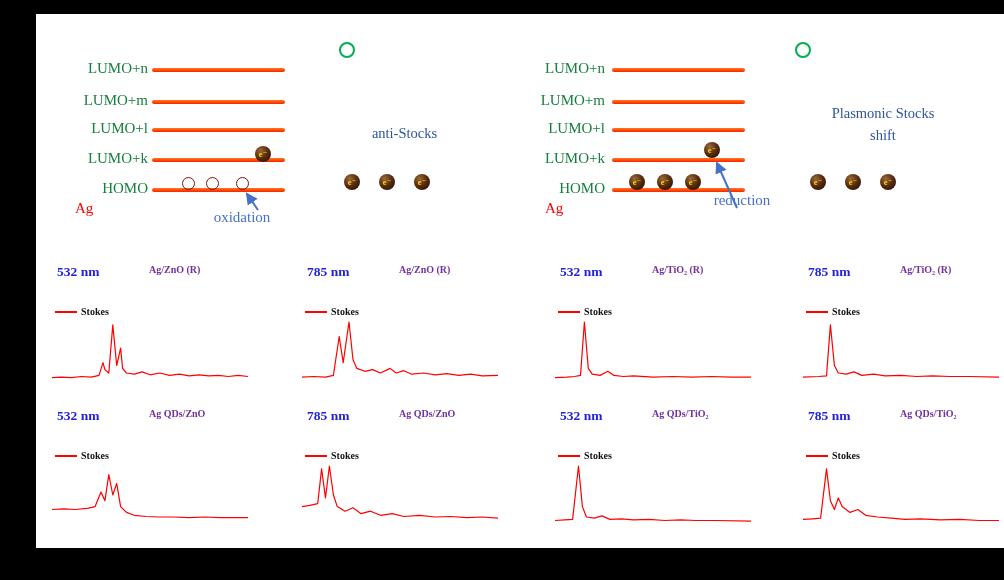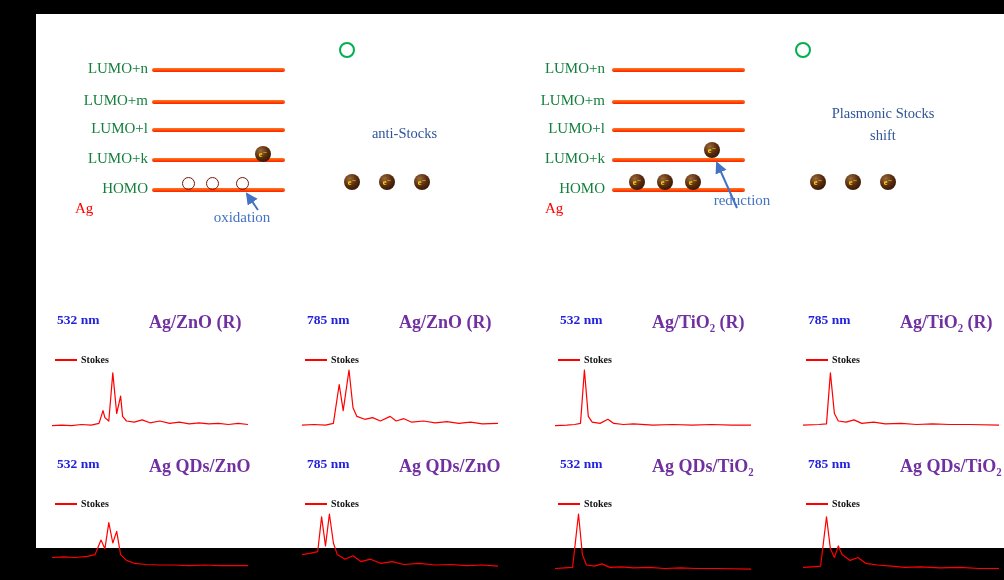--- a/index.html
+++ b/index.html
@@ -20,23 +20,23 @@
               color:#ffd700; font-size:8.5px; font-weight:bold; }
   .hole { position:absolute; width:13px; height:13px; border-radius:50%;
           border:1.6px solid #7a1500; background:transparent; }
   .green-circle { position:absolute; width:16px; height:16px; border-radius:50%;
                   border:2px solid #00b050; background:transparent; }
   .blue-note { position:absolute; color:#2f5597; font-size:14.5px; text-align:center; line-height:1.55; }
   .process-label { position:absolute; color:#4472c4; font-size:15px; text-align:center; }
   .overlay { position:absolute; left:0; top:0; pointer-events:none; }
 
   
-  .panel { position:absolute; width:208px; height:130px;margin-top:48px; }
+  .panel { position:absolute; width:208px; height:130px; }
   .wl { position:absolute; left:12px; top:6px; font-size:13.5px; font-weight:bold; color:#2222dd; }
-  .sample { position:absolute; left:104px; top:6px; font-size:18px; font-weight:bold; color:#7030a0; }
+  .sample { position:absolute; left:104px; top:6px; font-size:10px; font-weight:bold; color:#7030a0; }
   .legend { position:absolute; left:10px; top:48px; display:flex; align-items:center; gap:4px; }
   .legend-line { width:22px; height:2px; background:#ff0000; display:inline-block; }
   .legend-text { font-size:10px; font-weight:bold; color:#111; }
   .plot { position:absolute; left:6px; top:58px; width:198px; height:68px; }
 </style>
 </head>
 <body>
 
 <div class="canvas">
   <div class="white-area"></div>

